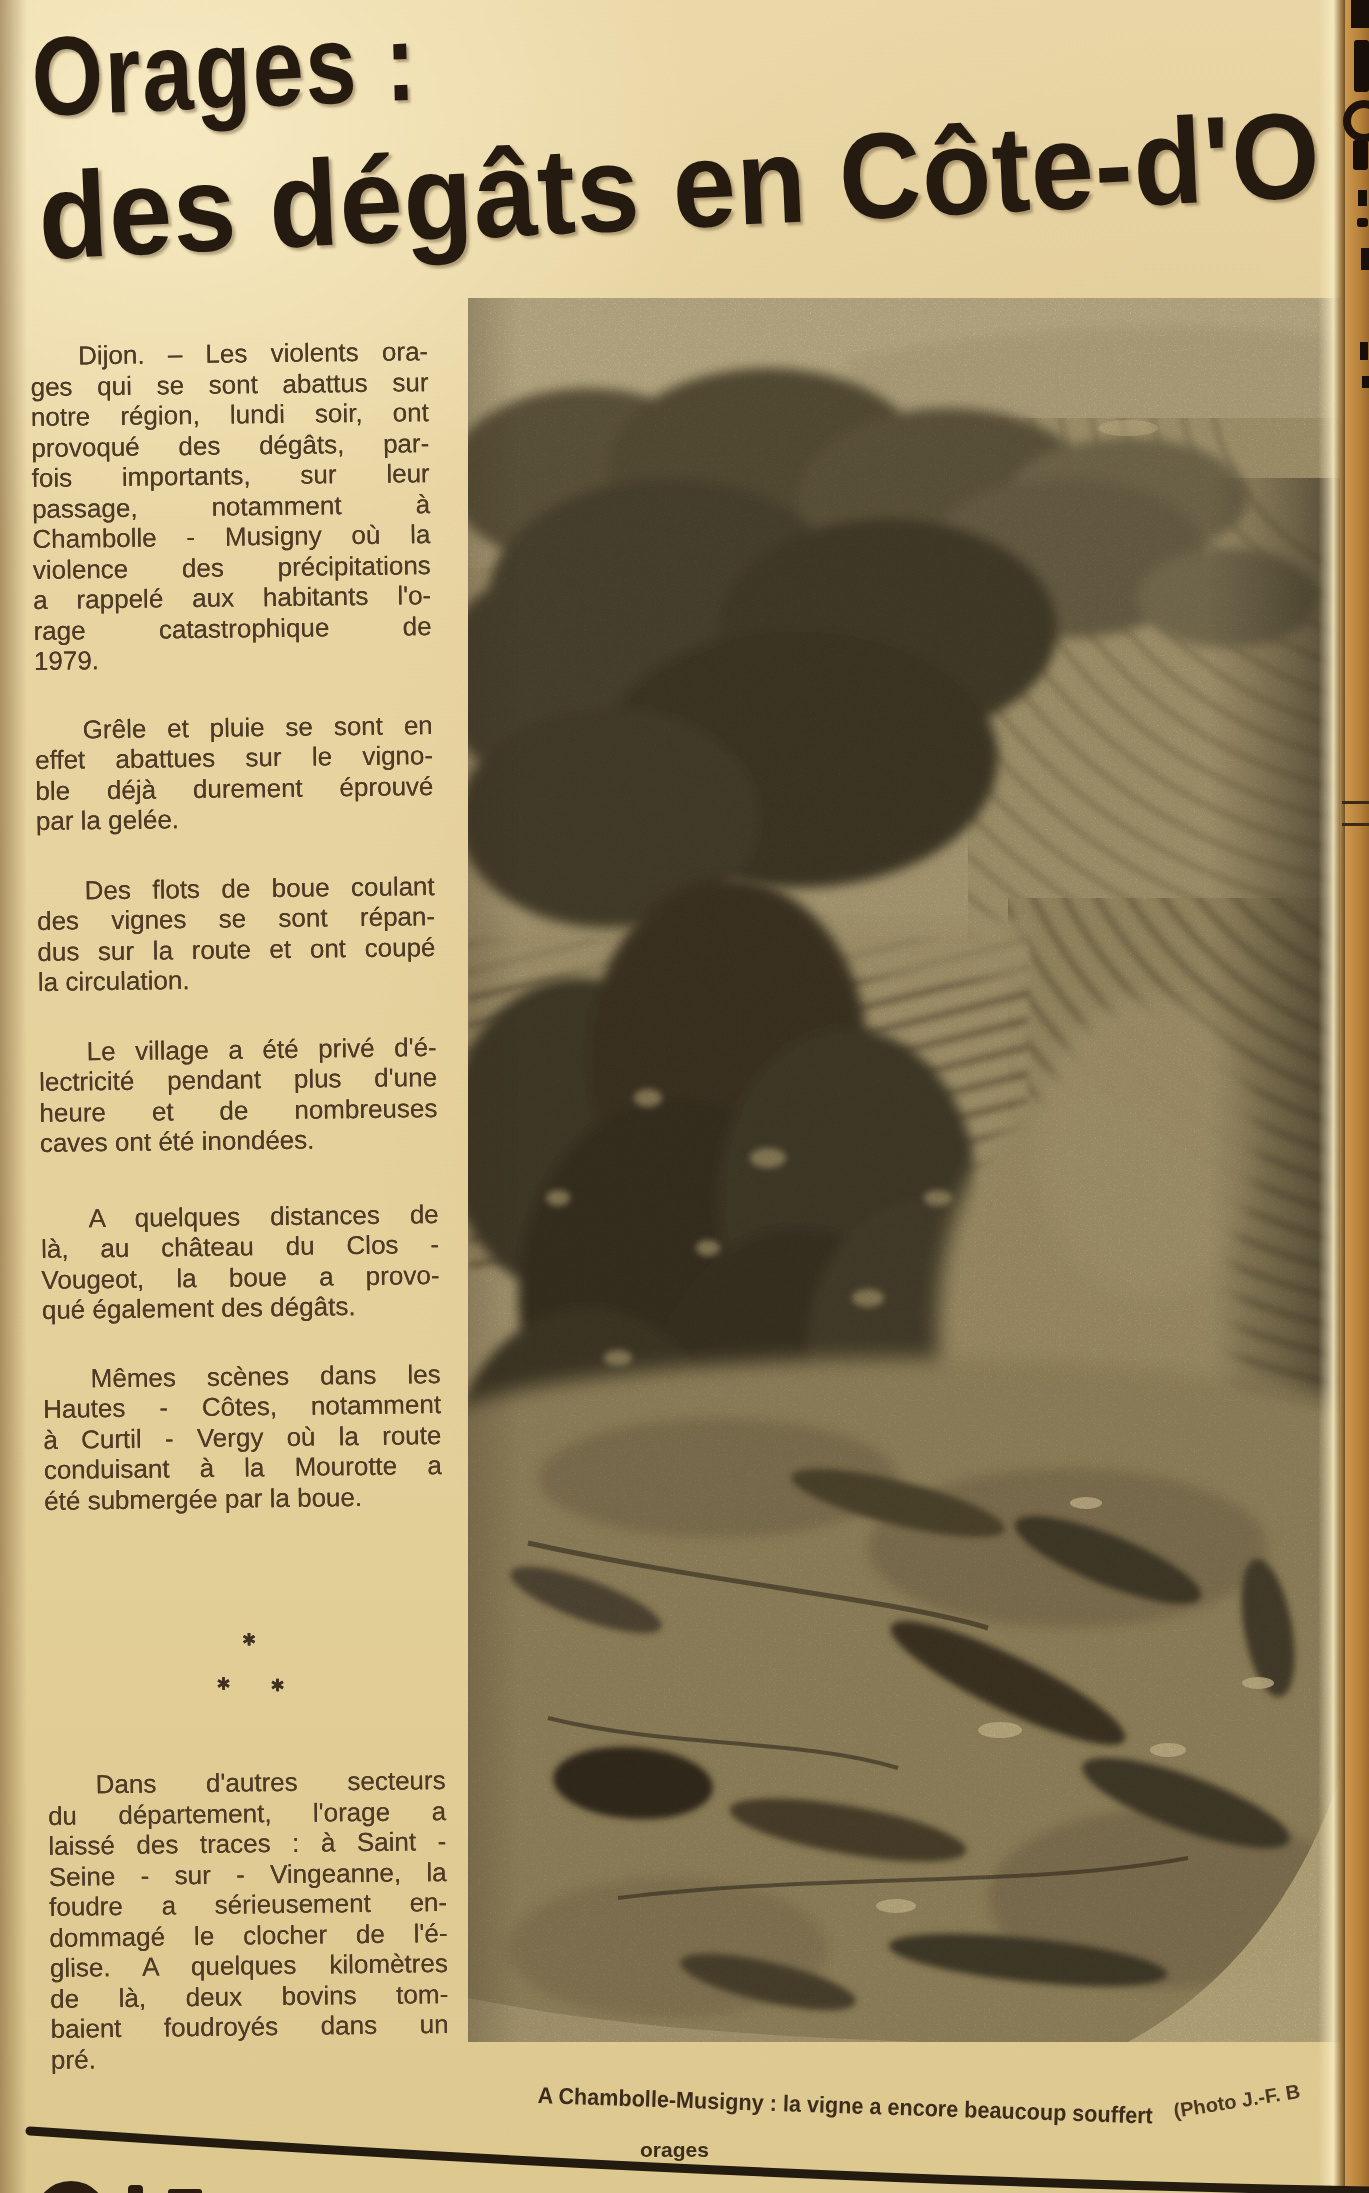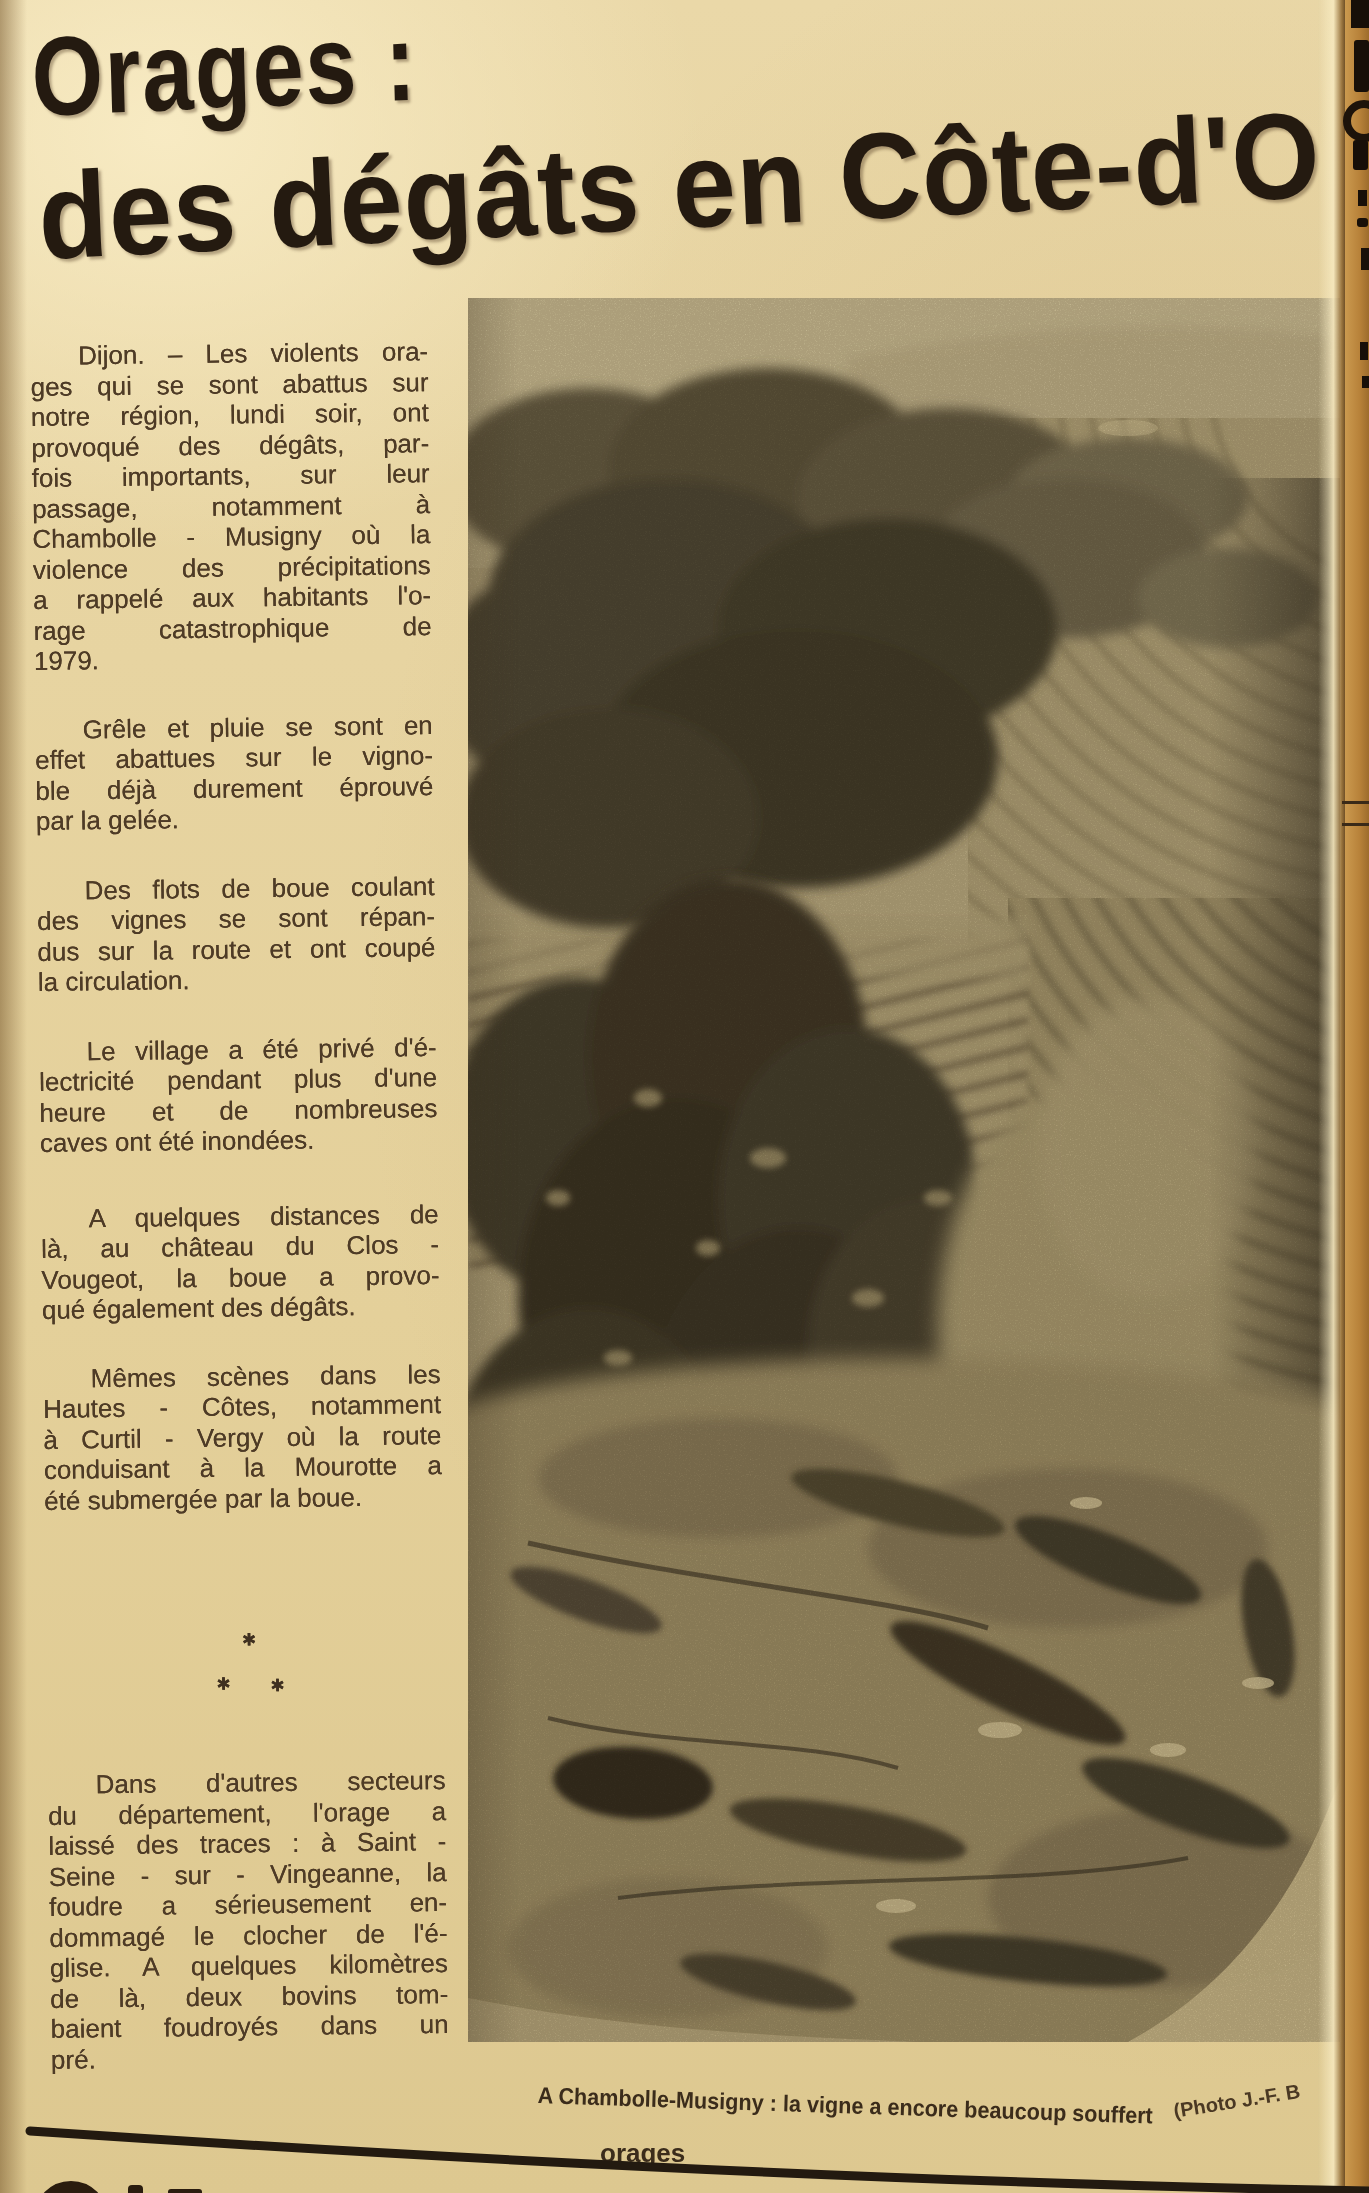--- a/index.html
+++ b/index.html
@@ -38,22 +38,22 @@
   .star-1{left:196px;top:0;}
   .star-2{left:170px;top:44px;}
   .star-3{left:224px;top:46px;}
   
   .photo{position:absolute;left:468px;top:298px;width:872px;height:1744px;z-index:2;}
   .photo svg{display:block;}
   
   .caption-line1{position:absolute;left:538px;top:2082px;width:802px;z-index:6;
     font-weight:700;font-size:23px;color:#3b2c1b;white-space:nowrap;overflow:hidden;
     transform:scaleX(.94) rotate(1.8deg);transform-origin:left top;}
-  .caption-line2{position:absolute;left:600px;top:2138px;z-index:6;
-    font-weight:700;font-size:26px;color:#3b2c1b;white-space:nowrap;}
+  .caption-line2{position:absolute;left:640px;top:2138px;z-index:6;
+    font-weight:700;font-size:21px;color:#3b2c1b;white-space:nowrap;}
   .caption-credit{position:absolute;left:1172px;top:2100px;z-index:6;
     font-weight:700;font-size:20px;color:#4a3823;white-space:nowrap;
     transform:rotate(-9deg);transform-origin:left top;}
   
   .rule-svg{position:absolute;left:0;top:0;z-index:30;pointer-events:none;}
   .cut-frag{position:absolute;z-index:31;background:#2a1c0e;}
   .cut-ring{left:34px;top:2181px;width:50px;height:50px;background:none;border:12px solid #2a1c0e;border-radius:50%;}
   .cut-bar{left:128px;top:2185px;width:15px;height:26px;border-radius:4px 4px 0 0;}
   .cut-flat{left:168px;top:2189px;width:34px;height:12px;border-radius:3px;}
   

